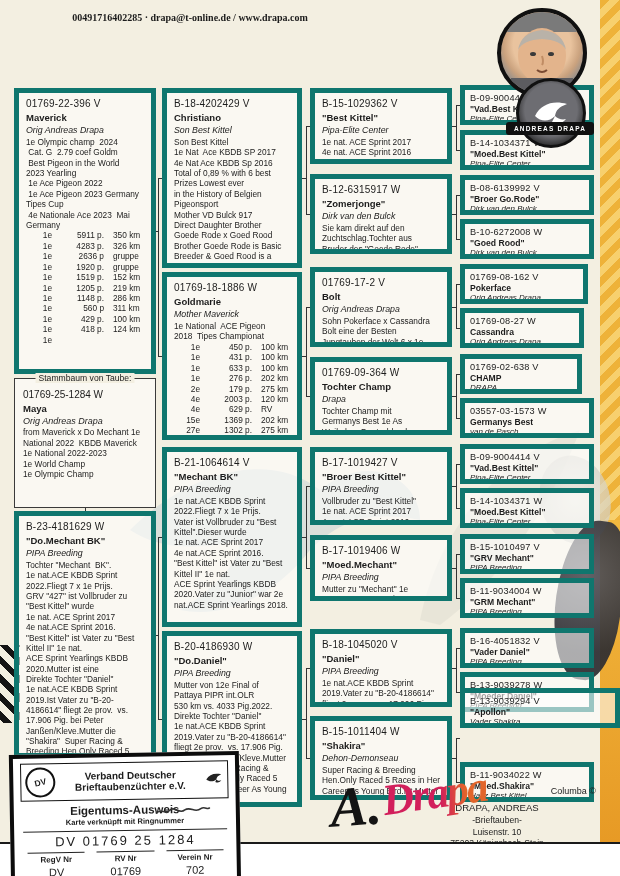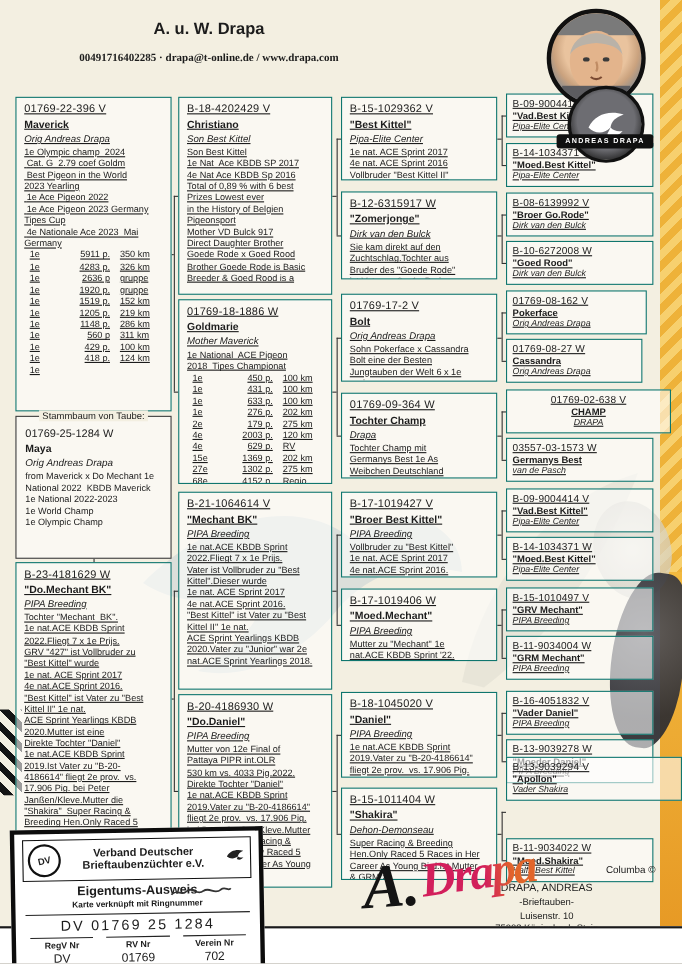--- a/index.html
+++ b/index.html
@@ -18,27 +18,27 @@
   
   .ribbon-stripes{position:absolute;left:600px;top:0;width:20px;height:520px;background:repeating-linear-gradient(135deg,#eeb239 0 7px,#f7d06e 7px 14px);z-index:1;}
   .ribbon-solid{position:absolute;left:600px;top:520px;width:20px;height:322px;background:linear-gradient(180deg,#f2b93f,#e79a25);z-index:1;}
   .pigeon-blur{position:absolute;left:556px;top:520px;width:66px;height:160px;background:radial-gradient(circle at 40% 35%,#55555c,#2c2c31 70%);border-radius:55% 40% 45% 55%;transform:rotate(8deg);z-index:2;opacity:.92;}
   .pigeon-blur-light{position:absolute;left:540px;top:455px;width:70px;height:90px;background:radial-gradient(circle,#e7e5dd,#cfcdc4 80%);border-radius:50%;opacity:.7;z-index:1;transform:rotate(-15deg);}
   .left-marks{position:absolute;left:-6px;top:645px;width:26px;height:78px;background:repeating-linear-gradient(45deg,transparent 0 7px,#141414 7px 13px);z-index:2;}
   .bottom-strip{position:absolute;left:0;top:842px;width:620px;height:34px;background:#ffffff;border-top:2px solid #1a1a1a;z-index:4;}
   
   .wm{position:absolute;z-index:0;opacity:.38;}
   
-  .pbox{position:absolute;border:1px solid #0f766e;background:rgba(255,255,255,.58);z-index:2;padding:5px 6px 3px 7px;box-sizing:border-box;overflow:hidden;text-decoration:underline;}
+  .pbox{position:absolute;border:5px solid #0f766e;background:rgba(255,255,255,.58);z-index:2;padding:5px 6px 3px 7px;box-sizing:border-box;overflow:hidden;}
   .pbox .ring{font-size:10px;letter-spacing:.2px;margin-bottom:3px;}
   .pbox .pname{font-size:9.5px;font-weight:bold;margin-bottom:2px;}
   .pbox .porigin{font-size:8.8px;font-style:italic;margin-bottom:2px;}
   .pbox .pline{font-size:8.3px;line-height:1.25;white-space:pre-wrap;}
   .pbox .pres{display:grid;grid-template-columns:26px 52px auto;font-size:8.3px;line-height:1.26;}
-  .pbox .pres span:nth-child(1){padding-left:5px;}
+  .pbox .pres span:nth-child(1){padding-left:5px;text-align:right;}
   .pbox .pres span:nth-child(2){text-align:right;}
   .pbox .pres span:nth-child(3){padding-left:9px;}
   .pbox.small{padding:3px 5px;}
   .pbox.small .ring{font-size:9.2px;margin-bottom:1px;}
   .pbox.small .pname{font-size:8.6px;margin-bottom:0;}
   .pbox.small .porigin{font-size:8px;margin-bottom:0;}
   
   .frame{position:absolute;left:14px;top:378px;width:142px;height:130px;border:1px solid #3a3a3a;z-index:2;box-sizing:border-box;background:rgba(255,255,255,.58);}
   .frame .legend{position:absolute;top:-6px;left:50%;transform:translateX(-50%);background:#f3efe1;padding:0 3px;font-size:8.6px;white-space:nowrap;}
   .frame .frame-content{padding:10px 7px 4px 8px;}
@@ -85,21 +85,20 @@
   <div class="bottom-strip"></div>
 
   <svg class="wm" style="left:120px;top:410px;" width="310" height="240" viewBox="0 0 310 240">
     <path d="M10,120 C70,60 150,40 200,80 C250,40 300,70 300,110 C250,100 220,110 190,140 C160,180 110,210 60,200 C100,175 120,150 120,130 C80,140 40,140 10,120 Z" fill="#b6c6cf"></path>
   </svg>
   <svg class="wm" style="left:400px;top:420px;opacity:.25;" width="190" height="210" viewBox="0 0 190 210">
     <path d="M20,200 C40,100 110,30 180,10 C150,90 100,160 40,205 Z" fill="#c9c9c0"></path>
   </svg>
 
   <div class="hdr">
-    <div class="t1">A. u. W. Drapa</div>
     <div class="t3">00491716402285  ·  drapa@t-online.de / www.drapa.com</div>
   </div>
 
   <div class="photo">
     <svg width="82" height="82" viewBox="0 0 82 82">
       <rect x="0" y="0" width="82" height="20" fill="#7a7a7a"></rect>
       <ellipse cx="41" cy="44" rx="24" ry="28" fill="#e3b48c"></ellipse>
       <path d="M17,38 Q20,20 41,18 Q62,20 65,38 Q60,28 41,27 Q22,28 17,38" fill="#b9b2a8"></path>
       <ellipse cx="32" cy="42" rx="3" ry="2" fill="#3a3a3a"></ellipse>
       <ellipse cx="50" cy="42" rx="3" ry="2" fill="#3a3a3a"></ellipse>
@@ -409,21 +408,21 @@
       <div class="pbox small" style="left: 460px; top: 264px; width: 128px; height: 40px;">
         <div class="ring">01769-08-162 V</div>
         <div class="pname">Pokerface</div>
         <div class="porigin">Orig Andreas Drapa</div>
       </div>
       <div class="pbox small" style="left: 460px; top: 308px; width: 124px; height: 40px;">
         <div class="ring">01769-08-27 W</div>
         <div class="pname">Cassandra</div>
         <div class="porigin">Orig Andreas Drapa</div>
       </div>
-      <div class="pbox small" style="left: 460px; top: 354px; width: 150px; height: 40px; text-align: center;">
+      <div class="pbox small" style="left: 460px; top: 354px; width: 122px; height: 40px;">
         <div class="ring">01769-02-638 V</div>
         <div class="pname">CHAMP</div>
         <div class="porigin">DRAPA</div>
       </div>
       <div class="pbox small" style="left: 460px; top: 398px; width: 134px; height: 40px;">
         <div class="ring">03557-03-1573 W</div>
         <div class="pname">Germanys Best</div>
         <div class="porigin">van de Pasch</div>
       </div>
       <div class="pbox small" style="left: 460px; top: 444px; width: 134px; height: 40px;">

